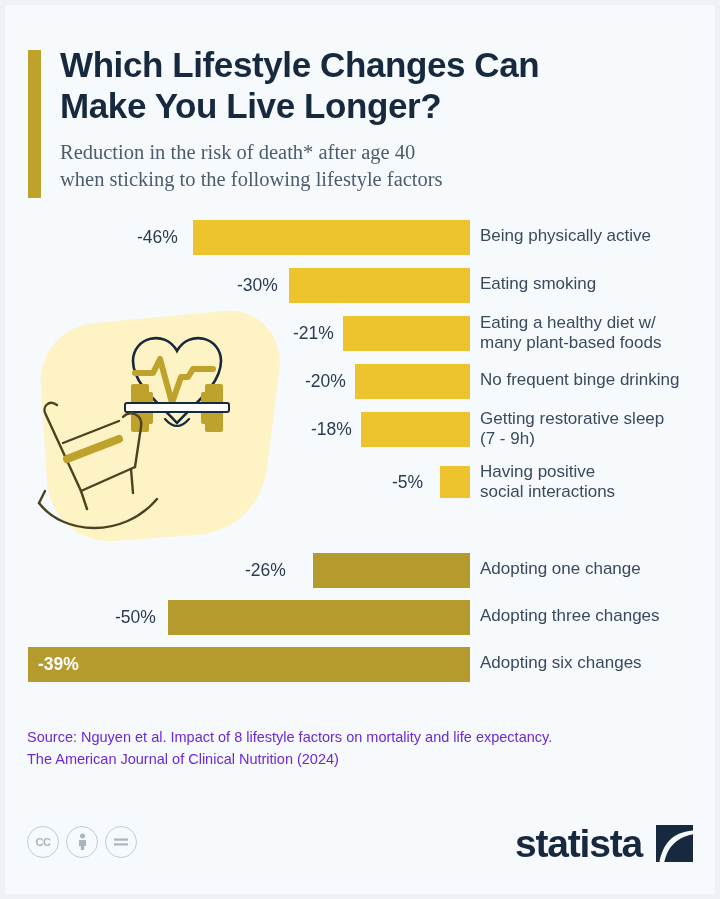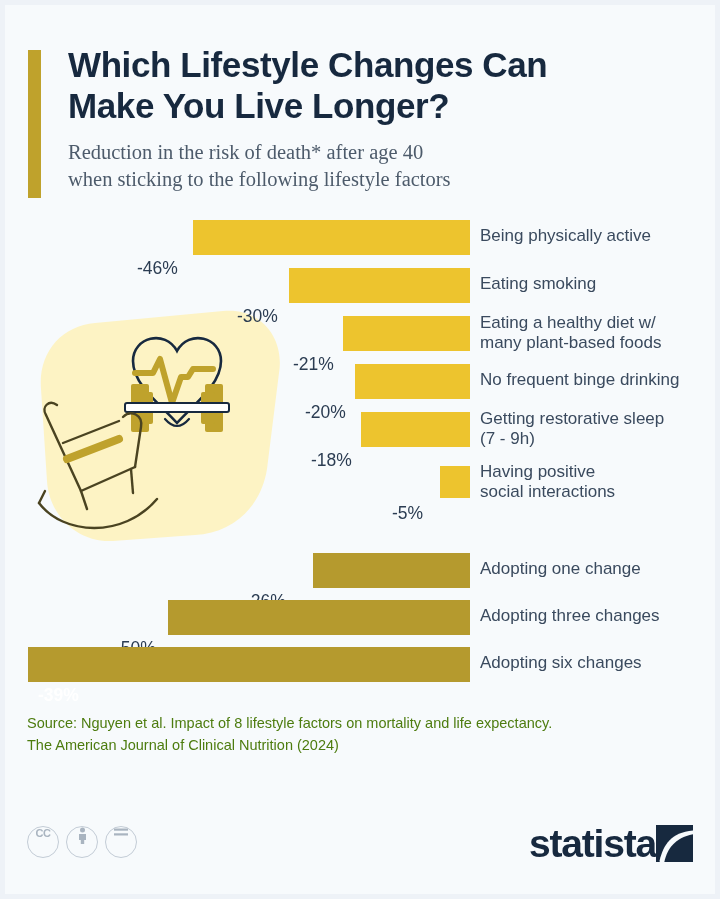--- a/index.html
+++ b/index.html
@@ -20,21 +20,21 @@
     overflow: hidden;
   }
 
   
   .header { position: absolute; left: 23px; top: 40px; right: 20px; }
   .accent-bar {
     position: absolute; left: 0px; top: 5px;
     width: 13px; height: 148px;
     background: #bfa22c;
   }
-  .head-text { margin-left: 40px; }
+  .head-text { margin-left: 32px; }
   .title {
     font-size: 35px; font-weight: bold; line-height: 1.17;
     color: #17293f; letter-spacing: -0.4px;
     white-space: pre-line;
   }
   .subtitle {
     margin-top: 12px;
     font-size: 20.5px; line-height: 1.33;
     color: #4d5b6b;
     white-space: pre-line;
@@ -49,52 +49,51 @@
   .chart { position: absolute; left: 0; top: 0; width: 720px; height: 899px; pointer-events: none; }
   .bar-row { position: absolute; left: 0; width: 720px; pointer-events: auto; }
   .bar {
     position: absolute; height: 35px; top: 0;
   }
   .bar-value {
     position: absolute; top: 0; height: 35px;
     line-height: 35px;
     font-size: 17.5px; color: #2b3c52;
     white-space: nowrap;
-    margin-top: 31px;
   }
   .bar-value.inside {
     color: #ffffff; font-weight: bold;
   }
   .bar-label {
     position: absolute; left: 475px;
     font-size: 17px; line-height: 1.18;
     color: #3a4a5e;
     white-space: pre-line;
   }
 
   
   .notes { position: absolute; left: 22px; top: 702px; width: 660px; }
   .note-block {
     font-size: 14.5px; line-height: 1.52;
     color: #4f5e70;
     white-space: pre-line;
   }
-  .note-block.source { margin-top: 5px; color: #4d7c0f; }
+  .note-block.source { margin-top: 19px; color: #6d28d9; }
 
   
   .footer { position: absolute; left: 22px; right: 22px; bottom: 26px; height: 44px; }
   .cc-icons { position: absolute; left: 0; top: 2px; display: flex; gap: 7px; }
   .cc-badge {
     width: 30px; height: 30px; border-radius: 50%;
     border: 1.6px solid #c3ccd6;
-    display: flex; align-items: flex-start; justify-content: center;
+    display: flex; align-items: center; justify-content: center;
     color: #a9b4c0;
   }
   .cc-badge .cc-text { font-size: 11px; font-weight: bold; letter-spacing: -0.5px; }
-  .statista { position: absolute; right: 0; top: 0; display: flex; align-items: center; gap: 0; }
+  .statista { position: absolute; right: 0; top: 0; display: flex; align-items: center; gap: 14px; }
   .statista-word {
     font-size: 39px; font-weight: bold; color: #17293f;
     letter-spacing: -1.2px; line-height: 1;
   }
   .statista-mark { width: 37px; height: 37px; }
 </style>
 </head>
 <body>
 
 <div id="infographic">

